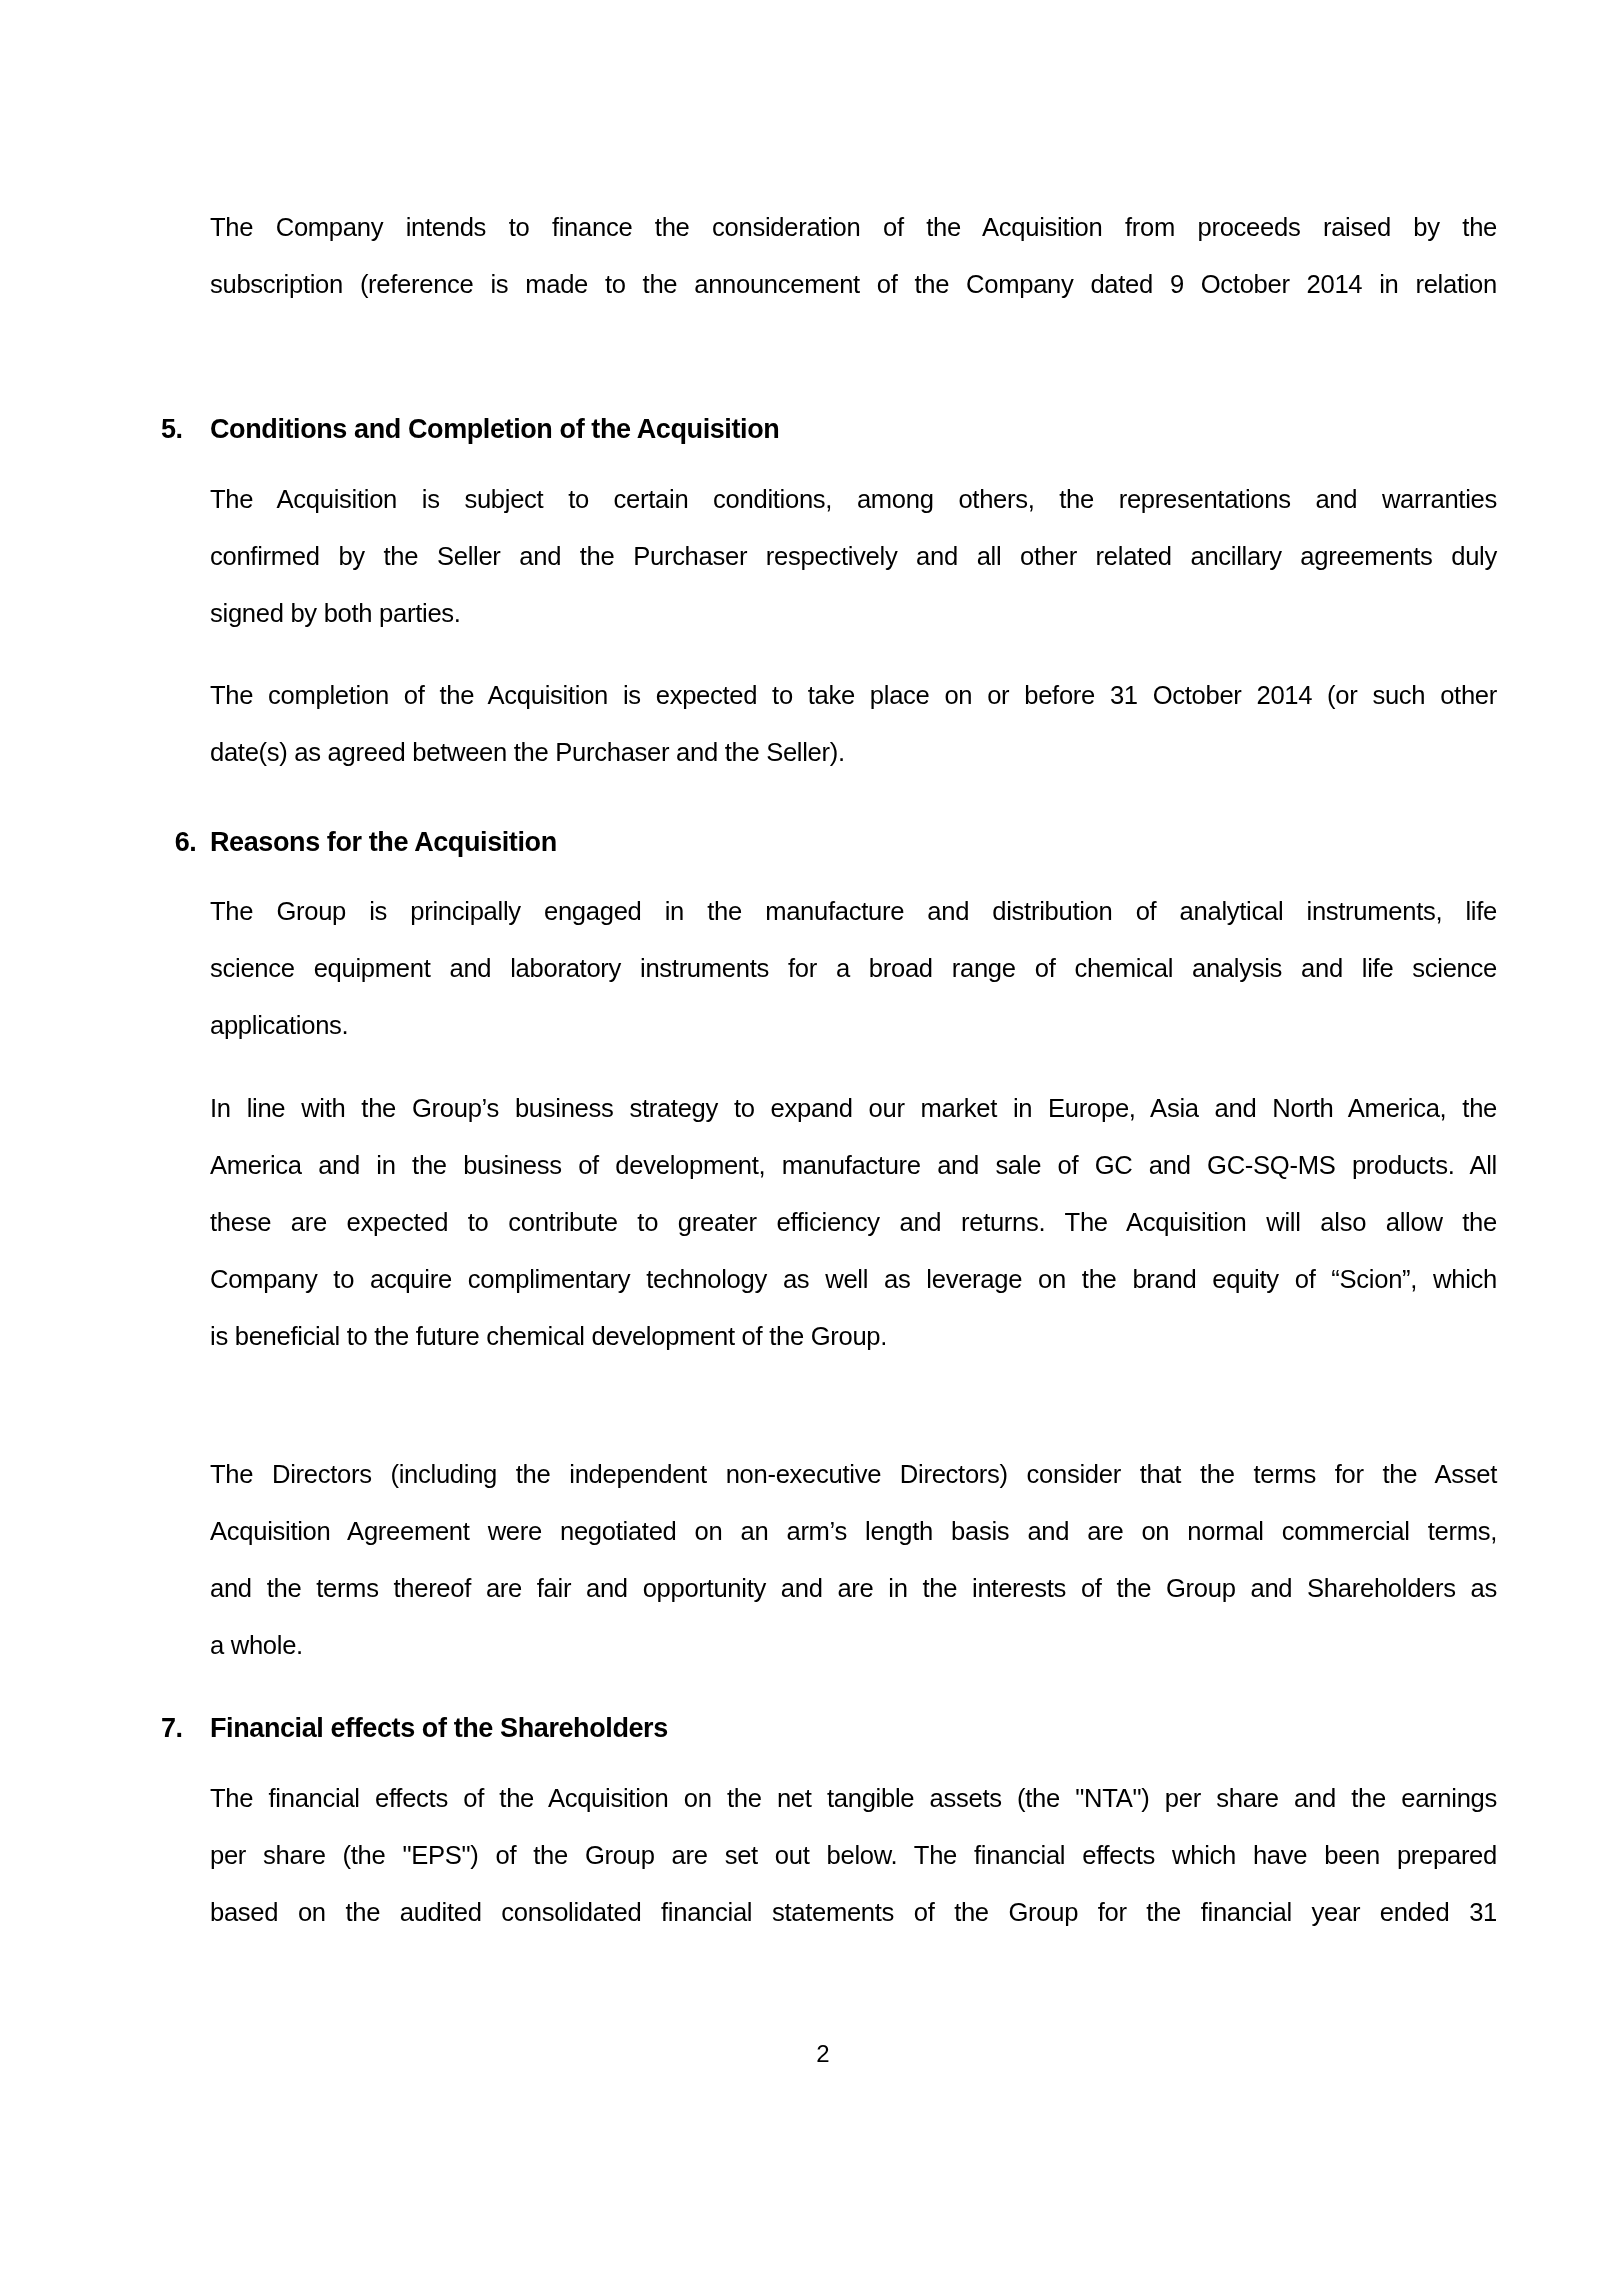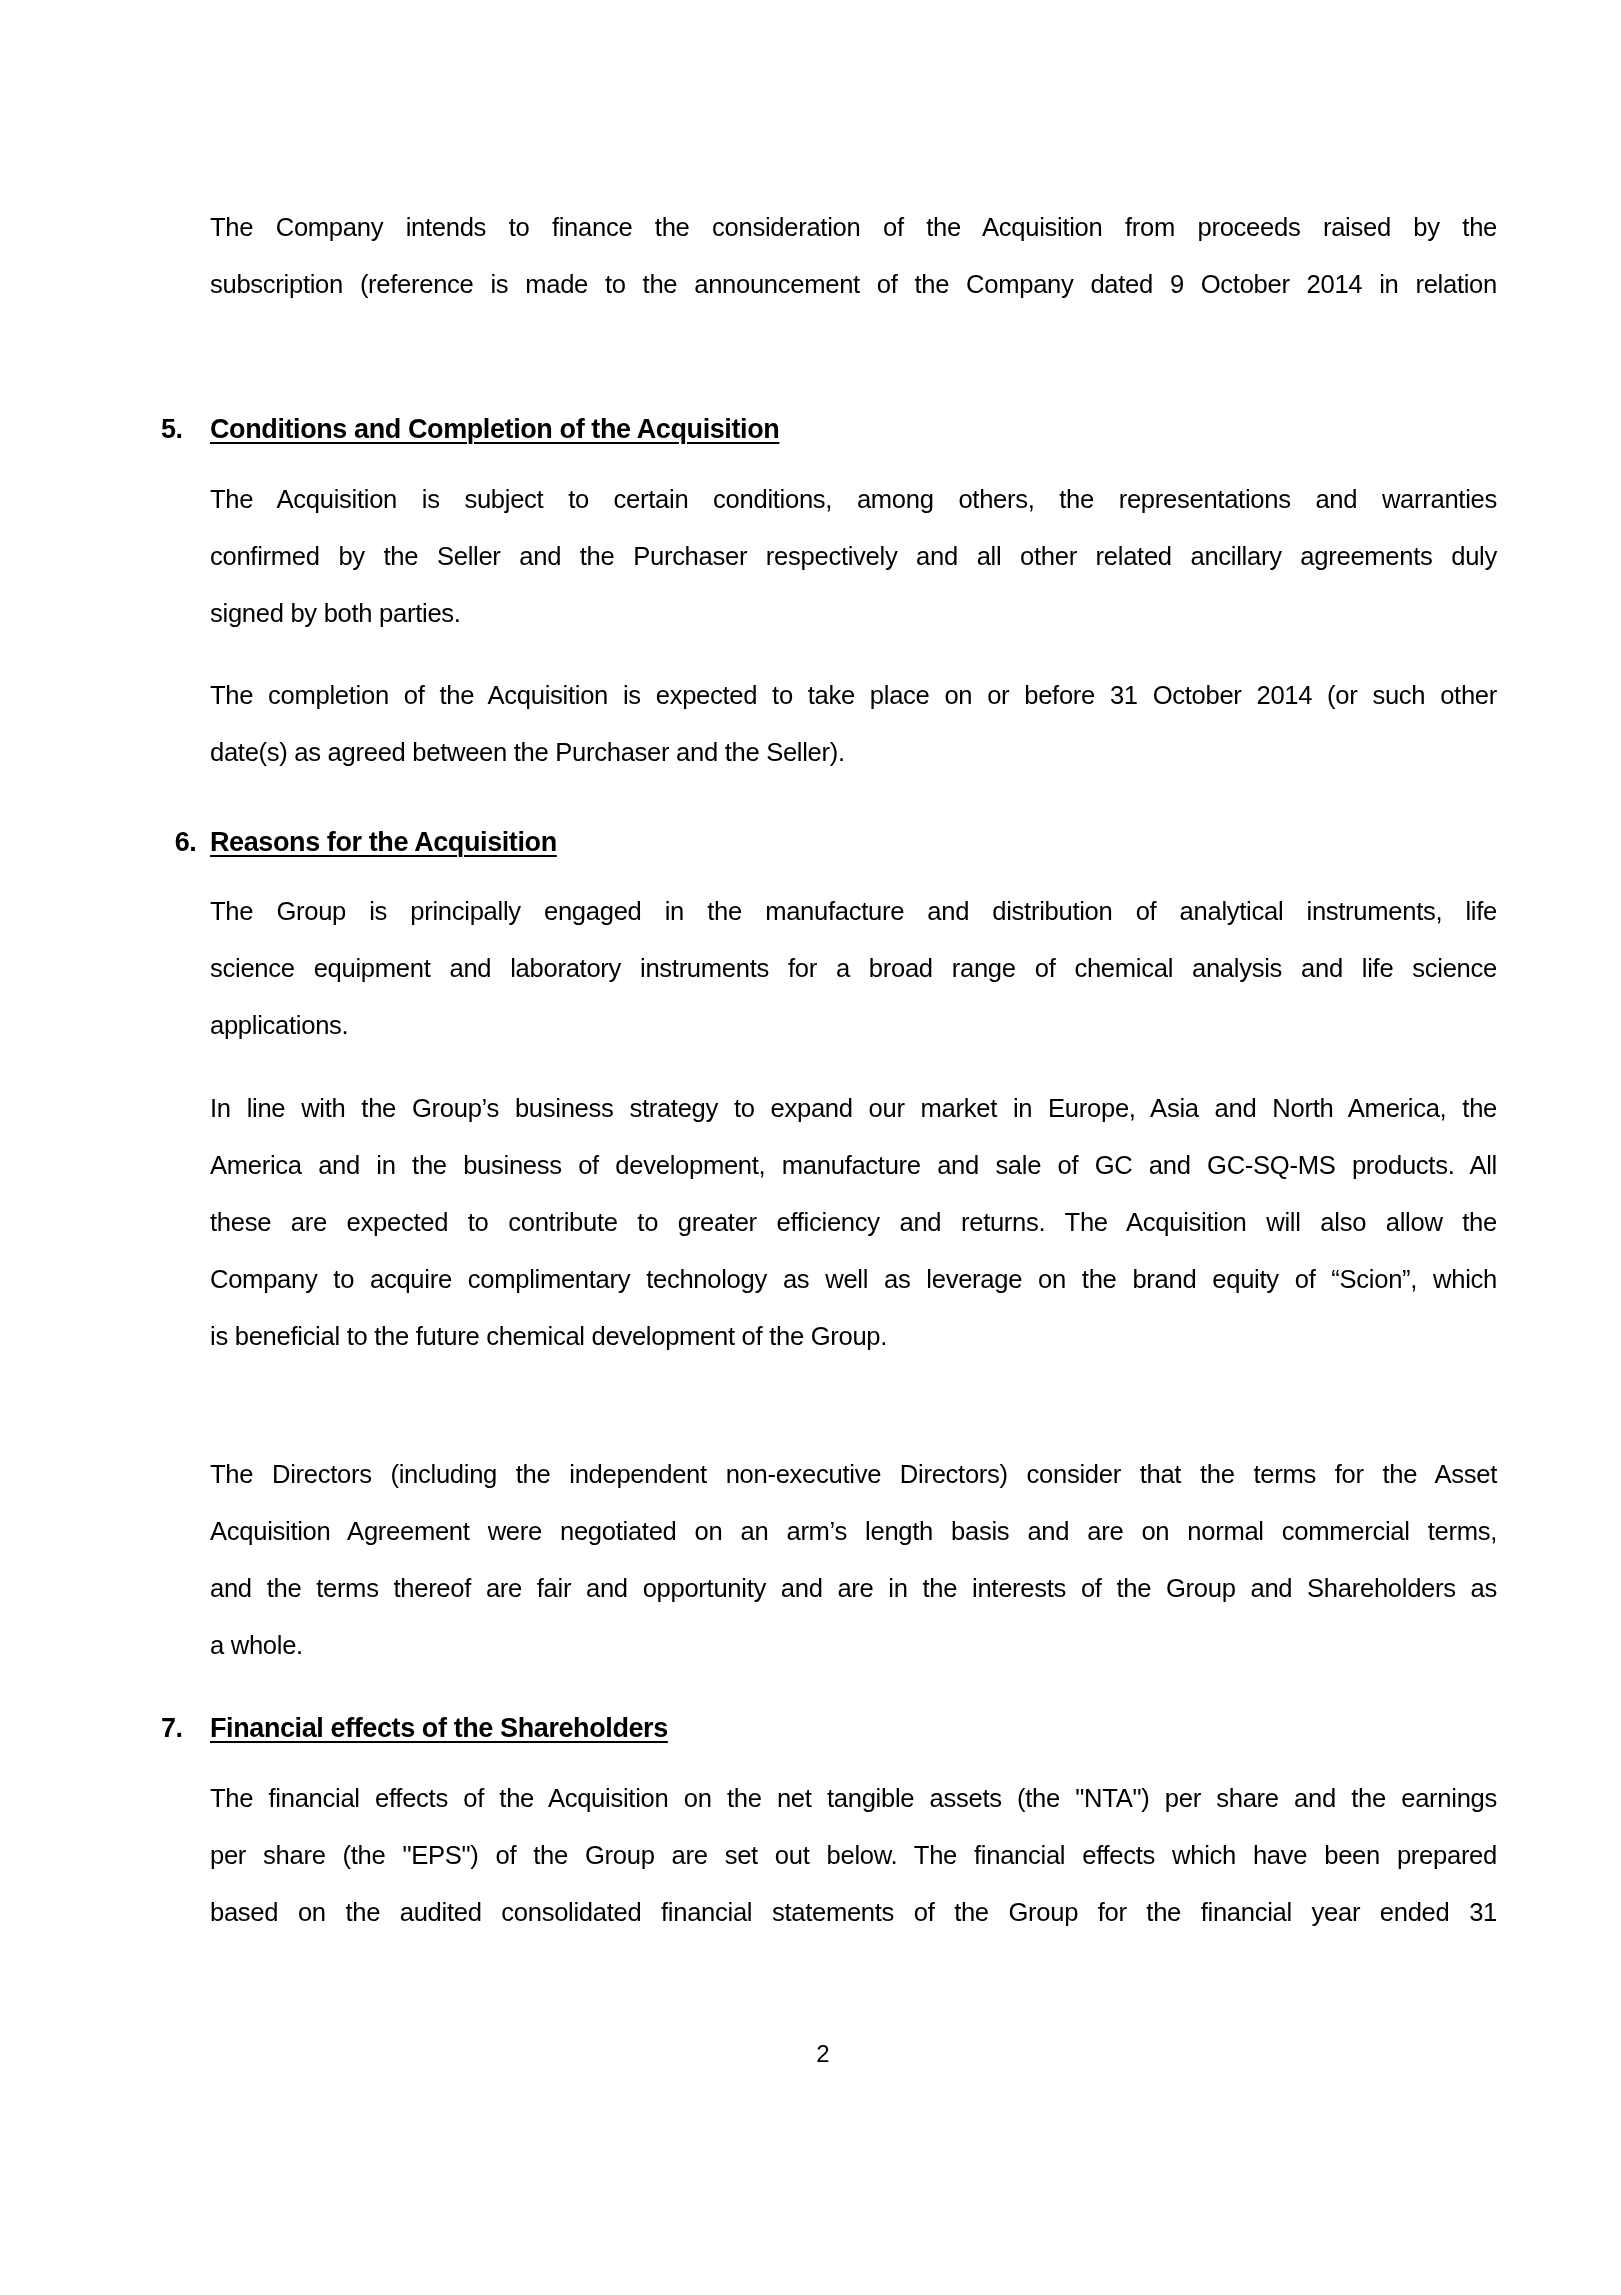--- a/index.html
+++ b/index.html
@@ -5,21 +5,21 @@
   html, body { margin: 0; padding: 0; background: #ffffff; }
   body { width: 1622px; height: 2295px; position: relative; overflow: hidden;
          font-family: "Liberation Sans", sans-serif; color: #000; }
   .page { position: absolute; left: 12px; top: 0; width: 1570px; height: 2295px; }
   .para { position: absolute; left: 198px; width: 1287px; font-size: 25.6px;
           line-height: 57px; text-align: justify; letter-spacing: -0.3px; }
   .para .line { display: block; text-align: justify; text-align-last: justify; white-space: nowrap; height: 57px; }
   .para .line.last { text-align-last: left; }
   .heading { position: absolute; left: 149px; font-size: 27px; font-weight: bold; line-height: 35px; letter-spacing: -0.4px; }
   .heading .num { display: inline-block; width: 49px; }
-  .heading .title { text-decoration: underline; text-decoration-thickness: 2.1px; text-underline-offset: 4.2px; }
+  .heading .title { text-decoration-thickness: 2.1px; text-underline-offset: 4.2px; }
   .pagenum { position: absolute; left: 0; width: 1622px; top: 2040px; text-align: center; font-size: 24px; }
 </style>
 </head>
 <body>
 
 <div class="page">
 
   <div class="para" style="top:199px;">
     <span class="line">The Company intends to finance the consideration of the Acquisition from proceeds raised by the</span>
     <span class="line">subscription (reference is made to the announcement of the Company dated 9 October 2014 in relation</span>

